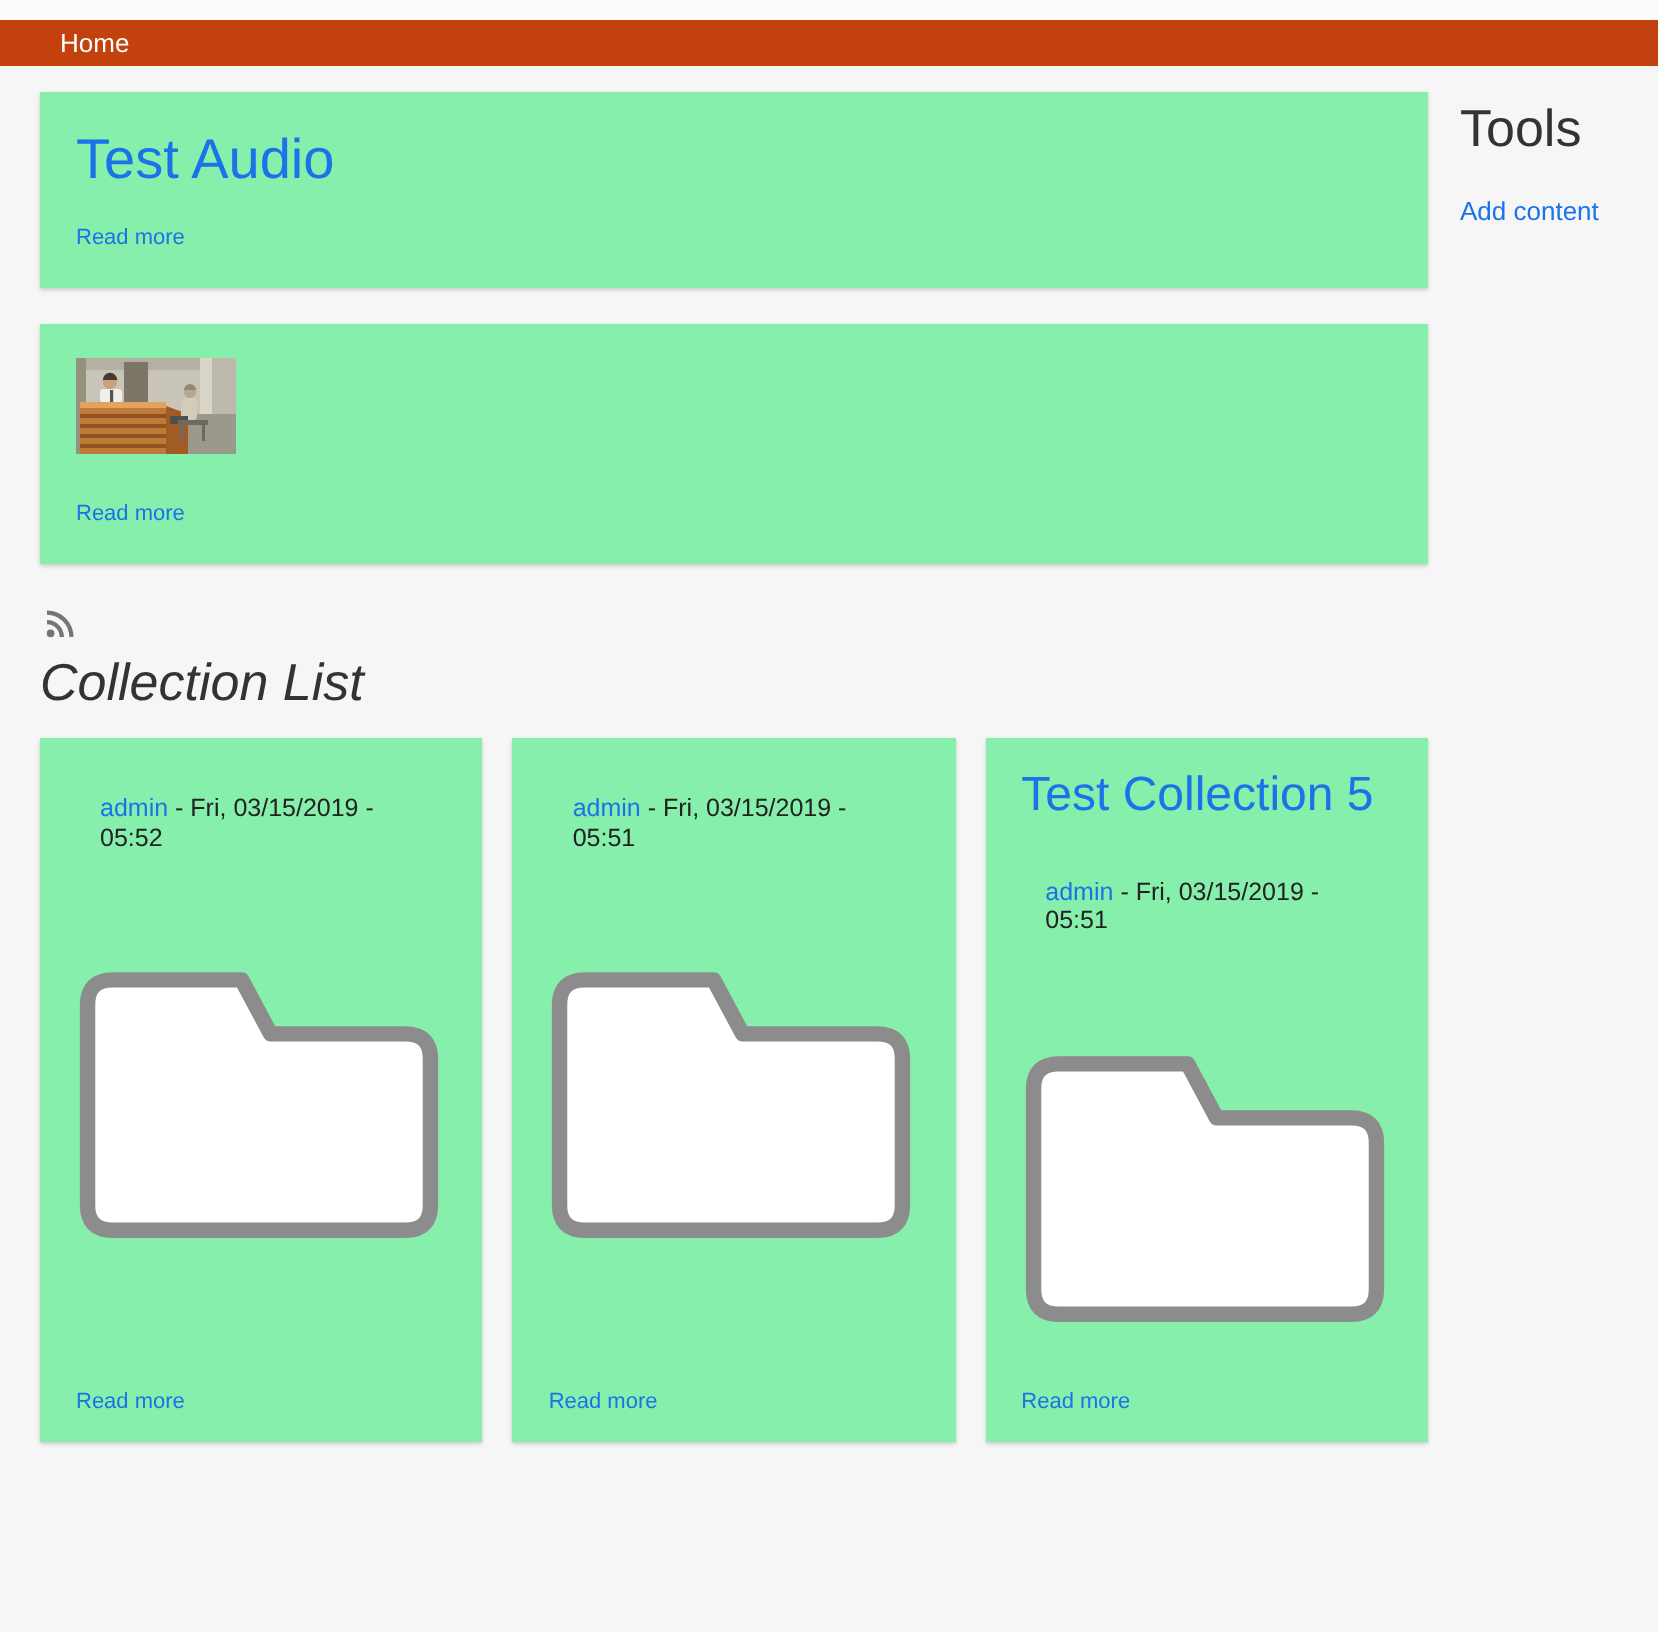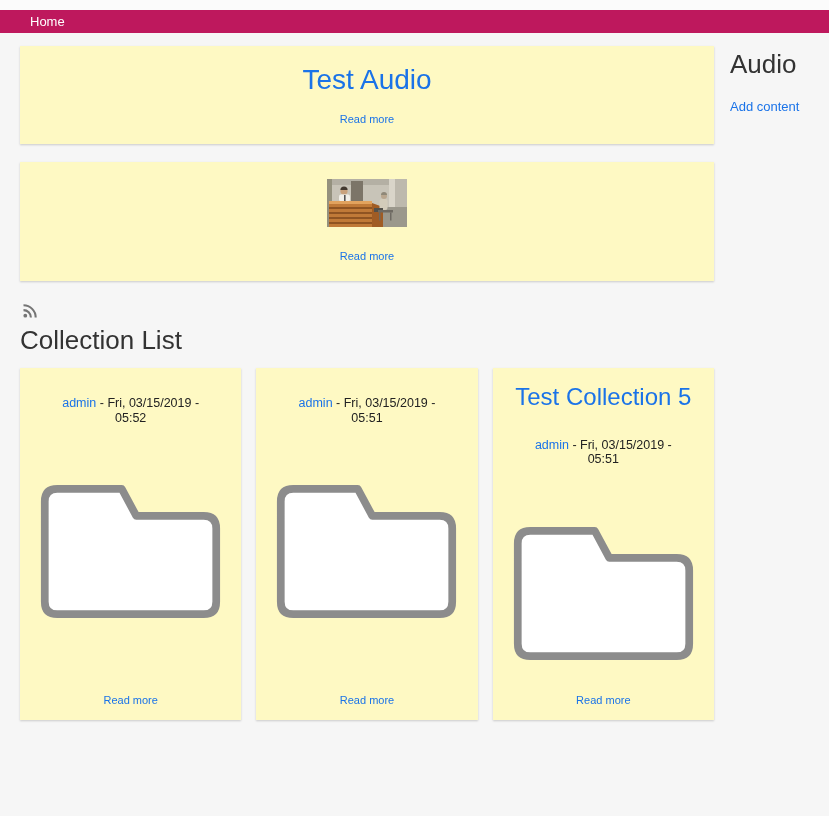--- a/index.html
+++ b/index.html
@@ -7,42 +7,41 @@
   body {
     width: 829px; height: 816px;
     background: #f6f6f6;
     font-family: "Liberation Sans", sans-serif;
     overflow: hidden;
   }
   a { color: #1a73e8; text-decoration: none; }
 
   .top-strip { height: 10px; background: #fbfbfb; }
   .navbar {
-    height: 23px; background: #be185d;
+    height: 23px; background: #c2410c;
     display: flex; align-items: center; padding-left: 30px;
   }
   .navbar a { color: #ffffff; font-size: 13px; }
 
   .page { display: flex; padding: 13px 16px 0 20px; }
   .main { width: 694px; flex: none; }
   .sidebar { margin-left: 16px; flex: 1; }
 
   .card {
-    background: #fef9c3;
+    background: #86efac;
     box-shadow: 0 1px 2px rgba(0,0,0,0.18);
-    text-align: center;
   }
   .article-card { padding: 19px 18px 17px; margin-bottom: 18px; }
   .article-title { font-size: 28px; font-weight: 400; margin: 0 0 13px; line-height: 1.1; }
   .byline { font-size: 13px; color: #222222; margin: 0 0 17px; line-height: 1.15; }
   .read-more { font-size: 11px; line-height: 1.15; display: inline-block; }
   .thumb { display: block; margin: -2px 0 15px; }
 
   .feed-row { padding: 4px 0 7px 2px; line-height: 0; }
-  .section-heading { font-size: 26px; font-weight: 400; color: #333333; margin: 0 0 14px; line-height: 1.1; }
+  .section-heading { font-size: 26px; font-weight: 400; color: #333333; margin: 0 0 14px; line-height: 1.1; font-style: italic; }
 
   .grid { display: grid; grid-template-columns: repeat(3, 1fr); gap: 15px; }
   .collection-card {
     height: 352px; padding: 16px 18px 14px;
     display: flex; flex-direction: column;
   }
   .collection-title { font-size: 24px; font-weight: 400; margin: 0 0 15px; line-height: 1.1; }
   .c-byline { font-size: 12.5px; color: #222222; margin: 12px; line-height: 1.15; }
   .folder-wrap { margin-top: 46px; line-height: 0; }
   .collection-card .read-more { margin-top: auto; }
@@ -155,16 +154,16 @@
             <path d="M19,6 L86,6 L101,34 L171,34 Q184,34 184,47 L184,123 Q184,136 171,136 L19,136 Q6,136 6,123 L6,19 Q6,6 19,6 Z" fill="#ffffff" stroke="#8c8c8c" stroke-width="8" stroke-linejoin="round"></path>
           </svg>
         </div>
         <a href="#" class="read-more">Read more</a>
       </article>
 
     </div>
   </div>
 
   <aside class="sidebar">
-    <h2 class="sidebar-heading">Audio</h2>
+    <h2 class="sidebar-heading">Tools</h2>
     <a href="#" class="sidebar-link">Add content</a>
   </aside>
 </div>
 
 </body></html>

